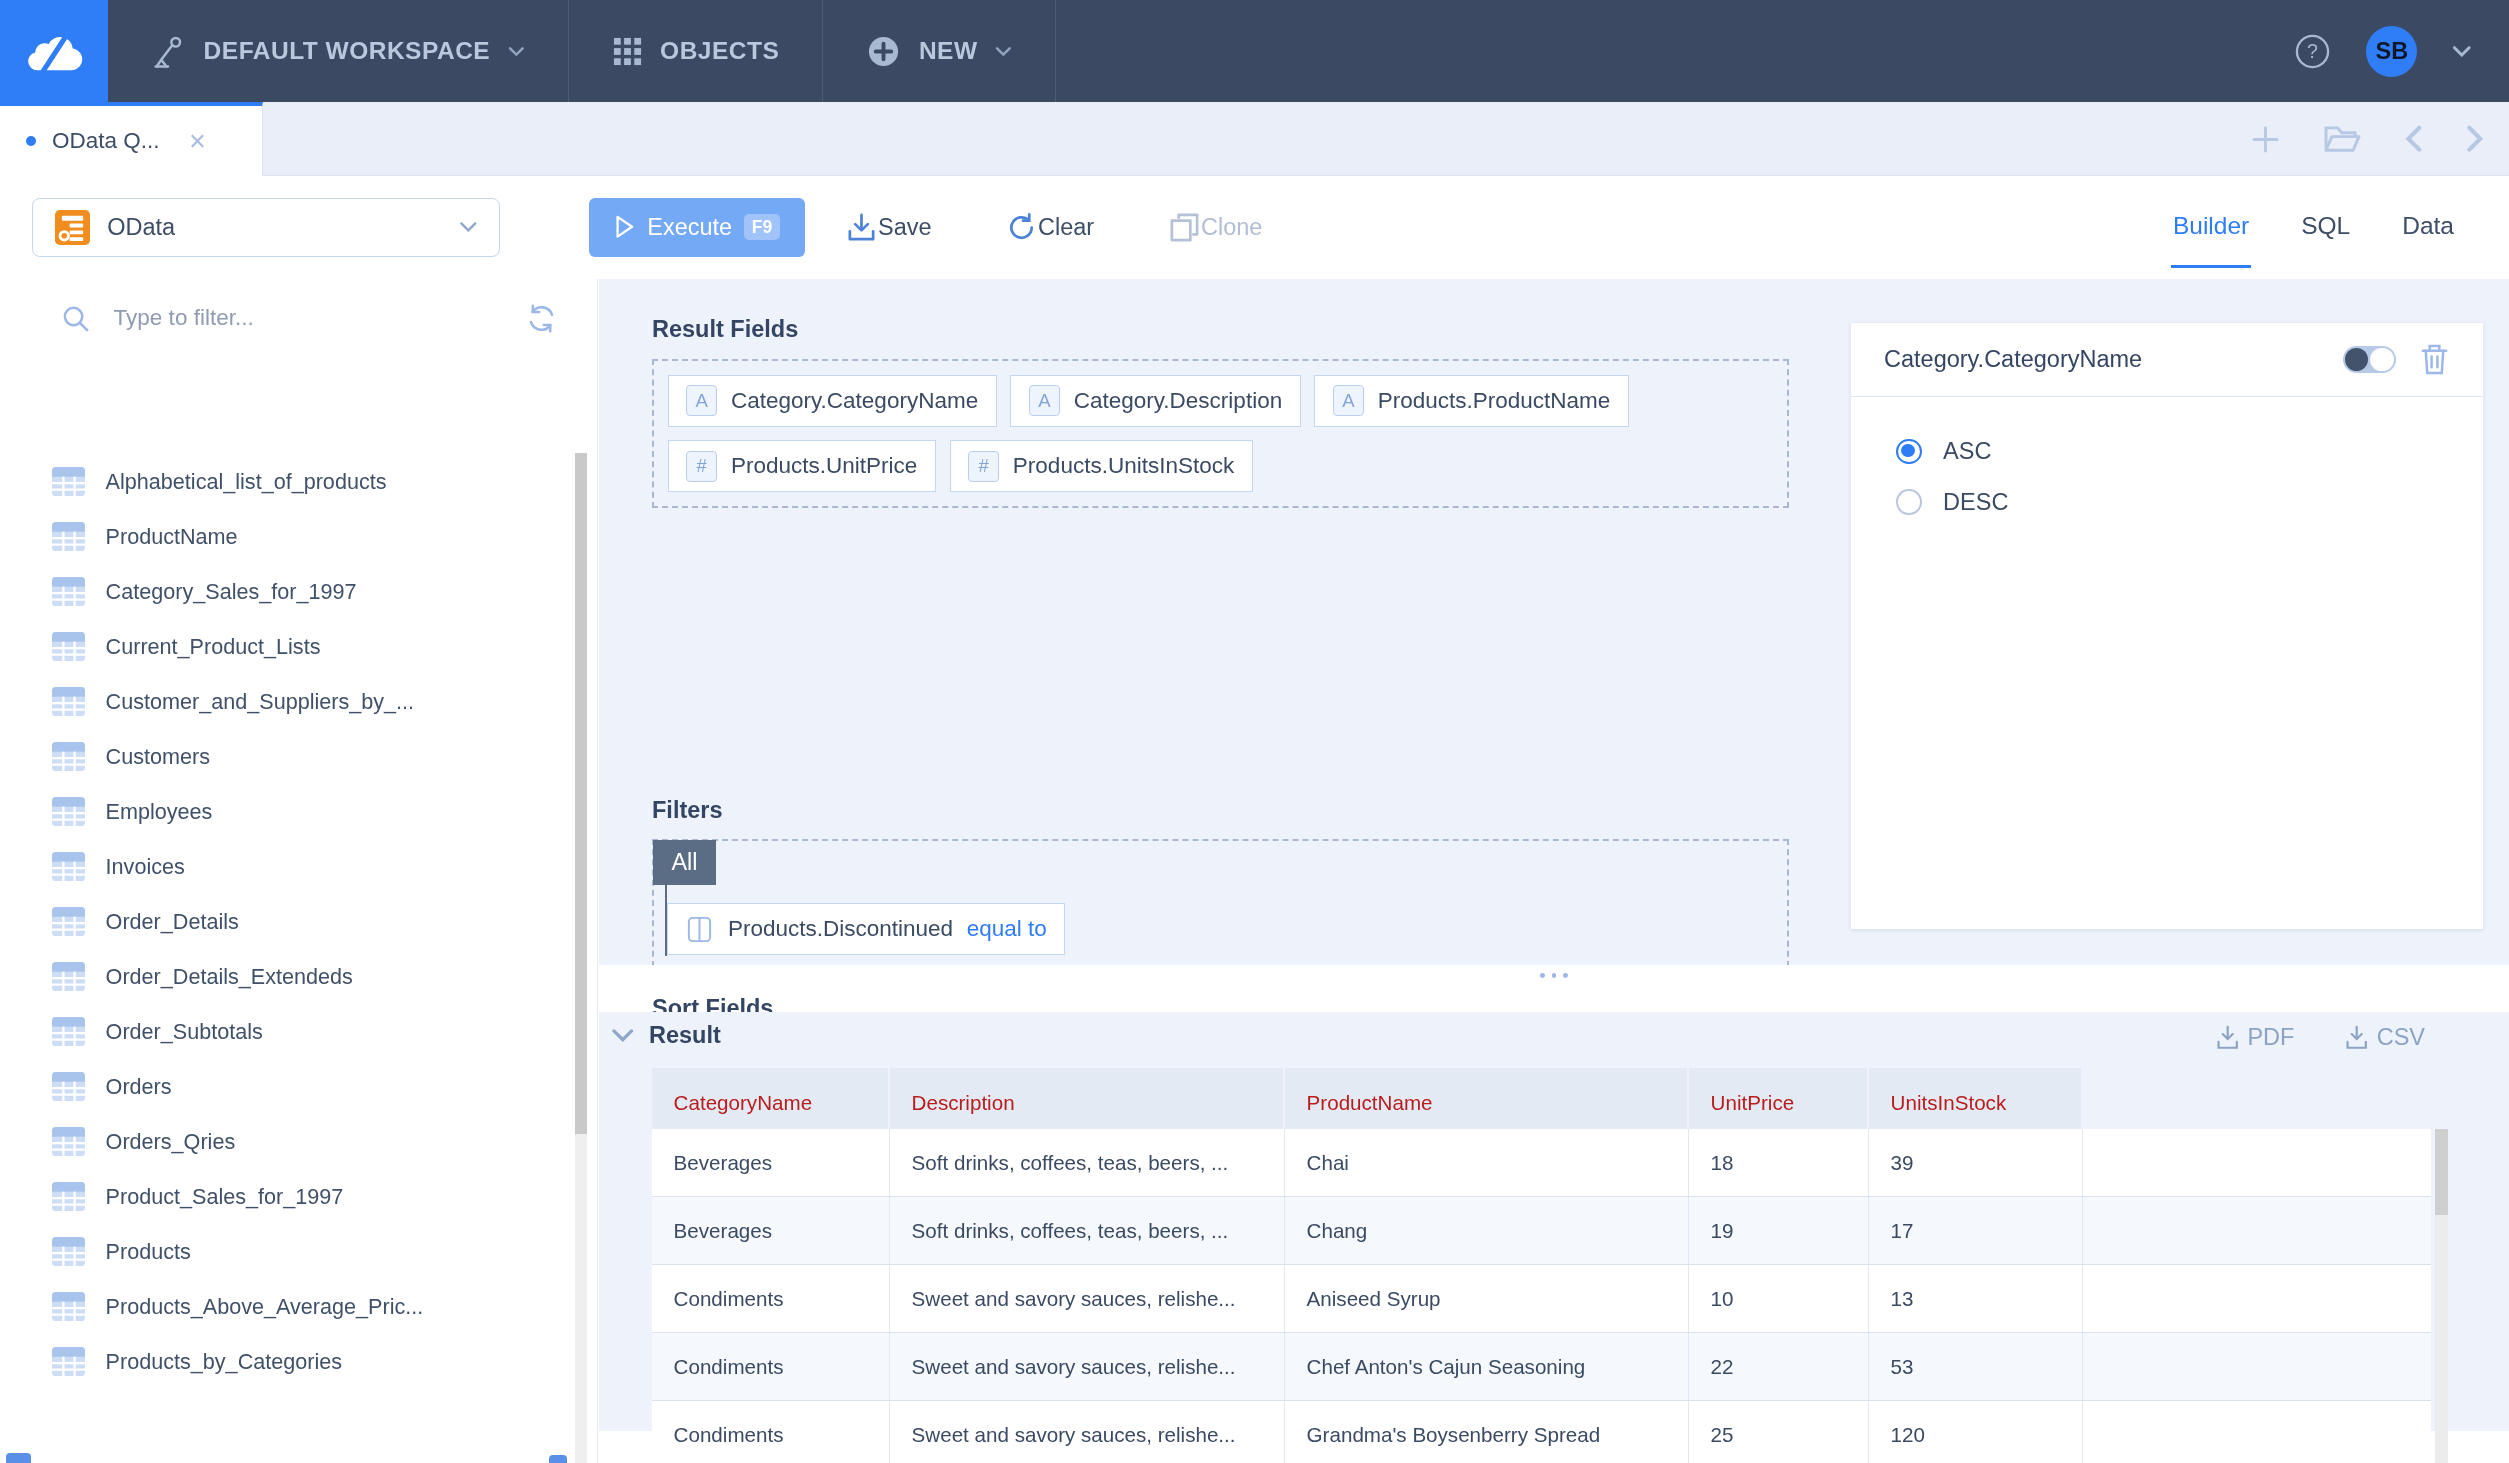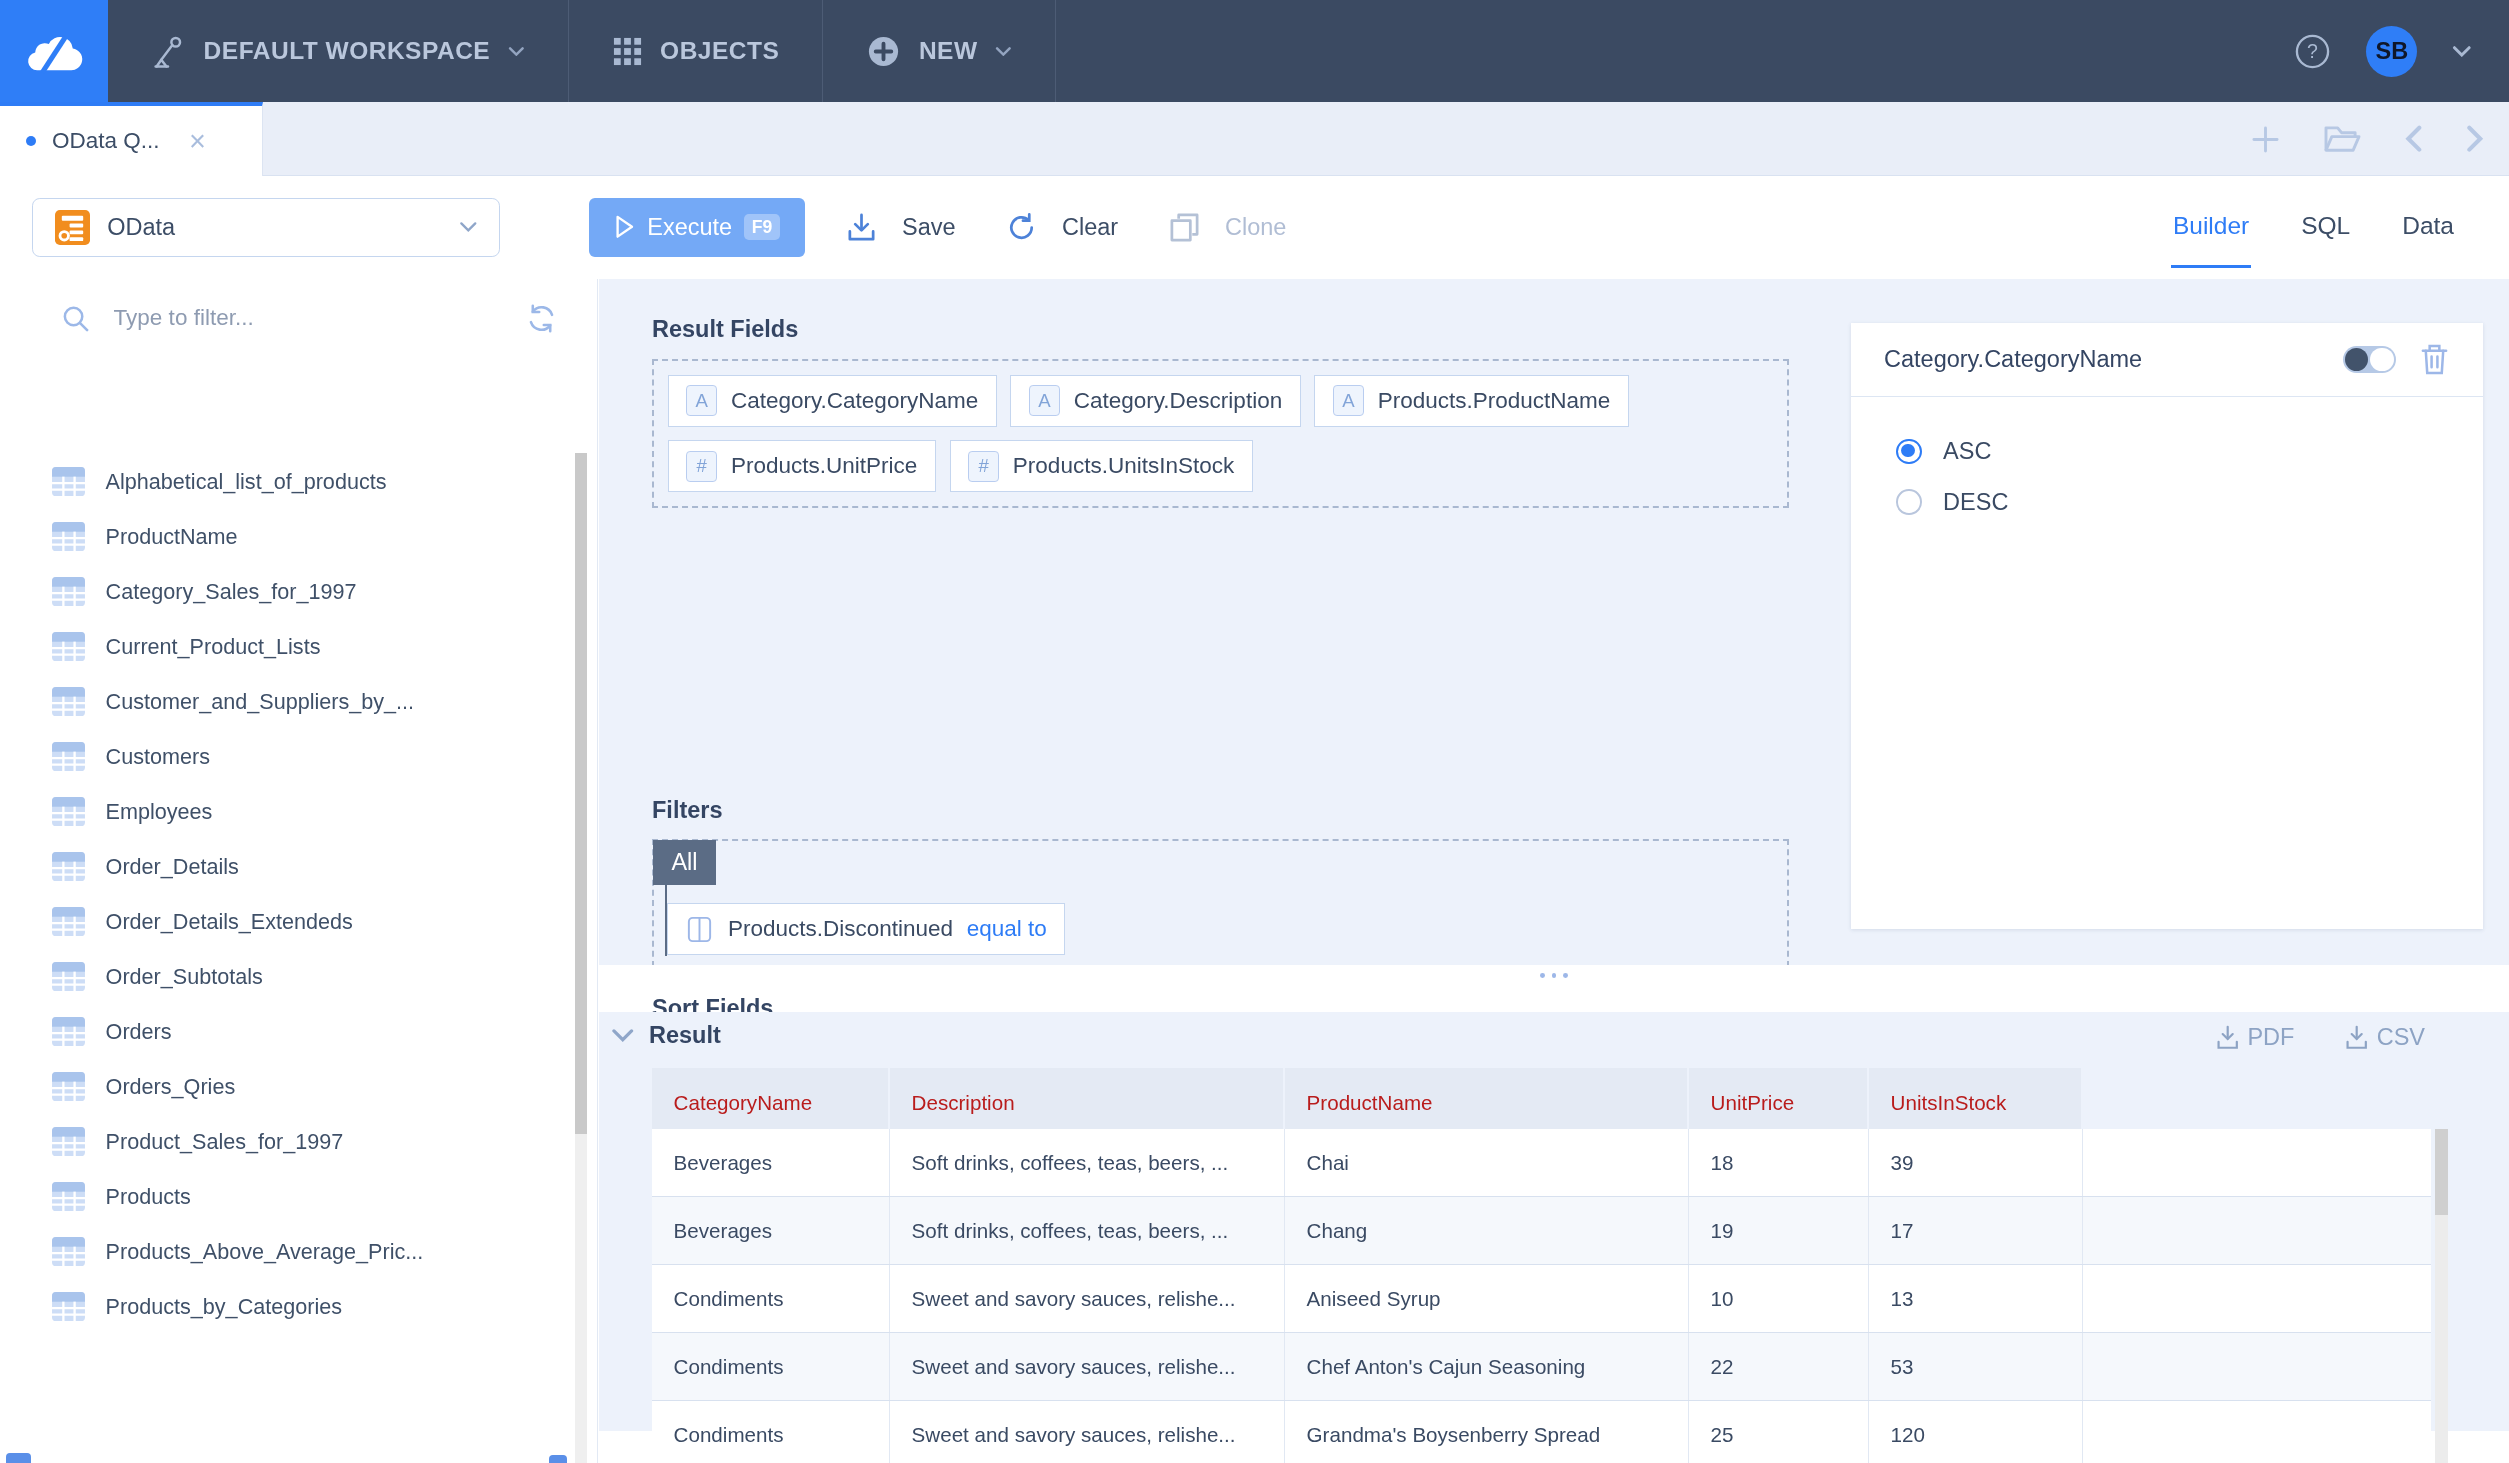--- a/index.html
+++ b/index.html
@@ -30,21 +30,21 @@
 
   
   .toolbar{position:absolute;left:0;top:176px;width:2509px;height:103px;background:#fff;}
   .connector-select{position:absolute;left:32px;top:21.6px;width:468px;height:59px;border:1px solid #c5d6ef;
                     border-radius:7.8px;display:flex;align-items:center;gap:17.6px;padding:0 21.6px;box-sizing:border-box;}
   .connector-select .lbl{font-size:23.5px;color:#3c4d66;}
   .sel-chev{margin-left:auto;color:#8fa6c9;display:flex;}
   .btn-execute{position:absolute;left:589px;top:21.6px;width:216px;height:59px;background:#74a9f6;border-radius:5.9px;
                display:flex;align-items:center;justify-content:center;gap:11.8px;color:#fff;font-size:23.5px;}
   .f9{background:rgba(255,255,255,.32);border-radius:4.9px;font-size:17.6px;font-weight:bold;padding:2.9px 7.8px;}
-  .tool-btn{position:absolute;top:21.6px;height:59px;display:flex;align-items:center;gap:24px;font-size:23.5px;color:#3c4d66;}
+  .tool-btn{position:absolute;top:21.6px;height:59px;display:flex;align-items:center;gap:0;font-size:23.5px;color:#3c4d66;}
   .tool-btn.disabled{color:#b0bdd4;}
   .view-tabs{position:absolute;right:53px;top:11.8px;height:80px;display:flex;gap:48px;}
   .view-tab{display:flex;align-items:center;font-size:24.5px;color:#3c4d66;border-bottom:3.9px solid transparent;padding:0 2px;}
   .view-tab.active{color:#2e7cf6;border-bottom-color:#2e7cf6;}
 
   
   .sidebar{position:absolute;left:0;top:279px;width:598px;height:1184px;background:#fff;
            border-right:1px solid #e2e9f4;box-sizing:border-box;}
   .sb-header{height:95px;display:flex;align-items:center;gap:35px;padding-left:71px;border-bottom:1px solid #dde6f3;}
   .sb-title{font-size:25.5px;font-weight:bold;color:#344563;}
@@ -423,20 +423,35 @@
               <rect x="1" y="1" width="34" height="30" rx="4" fill="#cdddf6"></rect>
               <path d="M1 5a4 4 0 0 1 4-4h26a4 4 0 0 1 4 4v6H1z" fill="#a9c4ec"></path>
               <g stroke="#fff" stroke-width="2.4">
                 <line x1="12.7" y1="11" x2="12.7" y2="31"></line>
                 <line x1="24.3" y1="11" x2="24.3" y2="31"></line>
                 <line x1="1" y1="17.7" x2="35" y2="17.7"></line>
                 <line x1="1" y1="24.3" x2="35" y2="24.3"></line>
               </g>
             </svg>
           </span>
+          <span class="tbl-label">Invoices</span>
+        </div>
+        <div class="table-item">
+          <span class="tbl-icon">
+            <svg width="35" height="31" viewBox="0 0 36 32">
+              <rect x="1" y="1" width="34" height="30" rx="4" fill="#cdddf6"></rect>
+              <path d="M1 5a4 4 0 0 1 4-4h26a4 4 0 0 1 4 4v6H1z" fill="#a9c4ec"></path>
+              <g stroke="#fff" stroke-width="2.4">
+                <line x1="12.7" y1="11" x2="12.7" y2="31"></line>
+                <line x1="24.3" y1="11" x2="24.3" y2="31"></line>
+                <line x1="1" y1="17.7" x2="35" y2="17.7"></line>
+                <line x1="1" y1="24.3" x2="35" y2="24.3"></line>
+              </g>
+            </svg>
+          </span>
           <span class="tbl-label">Order_Details</span>
         </div>
         <div class="table-item">
           <span class="tbl-icon">
             <svg width="35" height="31" viewBox="0 0 36 32">
               <rect x="1" y="1" width="34" height="30" rx="4" fill="#cdddf6"></rect>
               <path d="M1 5a4 4 0 0 1 4-4h26a4 4 0 0 1 4 4v6H1z" fill="#a9c4ec"></path>
               <g stroke="#fff" stroke-width="2.4">
                 <line x1="12.7" y1="11" x2="12.7" y2="31"></line>
                 <line x1="24.3" y1="11" x2="24.3" y2="31"></line>

